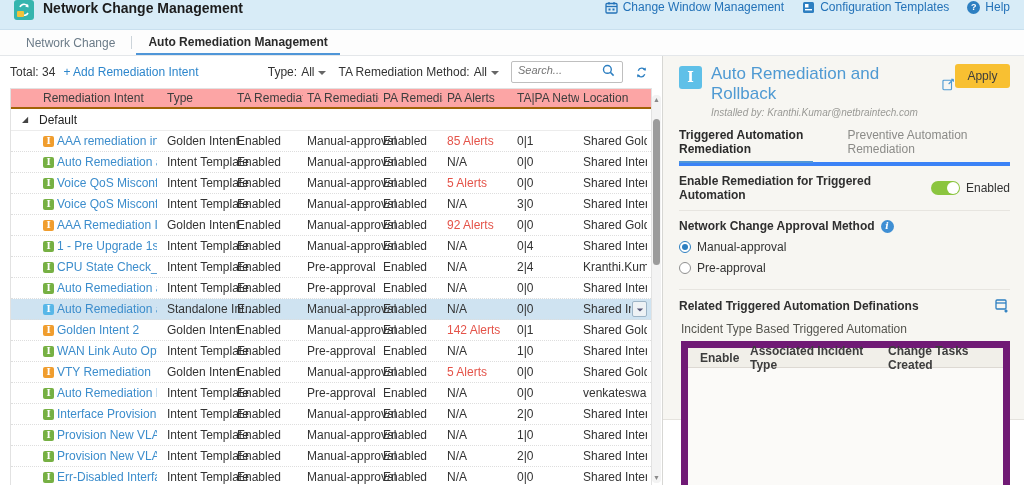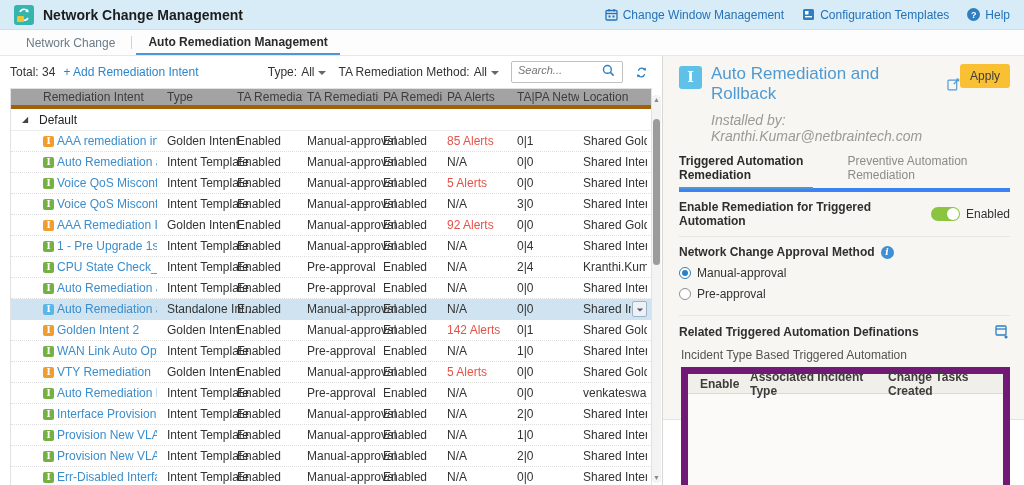--- a/index.html
+++ b/index.html
@@ -1,20 +1,20 @@
 <!DOCTYPE html>
 <html><head>
 <meta charset="utf-8">
 <style>
   * { margin:0; padding:0; box-sizing:border-box; }
   html,body { width:1024px; height:485px; overflow:hidden; }
   body { font-family:"Liberation Sans", sans-serif; font-size:12px; color:#333; background:#fff; position:relative; }
 
   
-  .topbar { position:absolute; top:0; left:0; width:1024px; height:30px; background:#d8ecf7; display:flex; align-items:center; padding:0 14px; border-bottom:1px solid #c9e0ee; }
+  .topbar { position:absolute; top:0; left:0; width:1024px; height:30px; background:#d8ecf7; display:flex; align-items:flex-start; padding:0 14px; border-bottom:1px solid #c9e0ee; }
   .appicon { width:20px; height:20px; background:#35b5ae; border-radius:3px; margin-right:9px; position:relative; flex:none; }
   .appicon svg { position:absolute; top:2px; left:2px; }
   .appicon .lock { position:absolute; left:3px; bottom:3px; width:7px; height:6px; background:#f2c23a; border-radius:1px; }
   .apptitle { font-weight:bold; font-size:14px; color:#1c1c1c; }
   .topnav { margin-left:auto; display:flex; align-items:center; gap:18px; }
   .toplink { display:flex; align-items:center; gap:5px; color:#2372b8; cursor:pointer; }
   .helpdot { width:13px; height:13px; border-radius:50%; background:#2d7fc1; color:#fff; font-size:9px; font-weight:bold; display:flex; align-items:center; justify-content:center; }
 
   
   .tabbar { position:absolute; top:30px; left:0; width:1024px; height:26px; background:#fdfdfd; border-bottom:1px solid #e4e7ea; display:flex; align-items:stretch; padding-left:14px; }
@@ -32,21 +32,21 @@
   .addlink { color:#2d86cc; cursor:pointer; }
   .tright { margin-left:auto; display:flex; align-items:center; gap:12px; }
   .filter { display:flex; align-items:center; gap:4px; color:#333; cursor:pointer; }
   .caret { width:0; height:0; border-left:4px solid transparent; border-right:4px solid transparent; border-top:4px solid #666; margin-top:2px; }
   .searchbox { width:112px; height:22px; border:1px solid #bfbfbf; border-radius:2px; background:#fff; display:flex; align-items:center; padding:0 4px 4px 6px; }
   .searchbox input { border:none; outline:none; width:84px; font-size:11px; font-style:italic; color:#555; font-family:"Liberation Sans",sans-serif; background:transparent; }
   .refresh { cursor:pointer; display:flex; }
 
   
   .tablewrap { position:absolute; top:32px; left:10px; width:642px; bottom:0; border:1px solid #e2e2e2; border-bottom:none; overflow:hidden; background:#fff; }
-  .thead { display:flex; height:20px; align-items:center; background:#a3a3a3; border-bottom:4px solid #a16207; color:#3d3d3d; }
+  .thead { display:flex; height:20px; align-items:center; background:#fca5a5; border-bottom:2px solid #a16207; color:#3d3d3d; }
   .thead .c { overflow:hidden; white-space:nowrap; }
   .c { padding:0 4px; flex:none; }
   .c0 { width:28px; }
   .c1 { width:124px; }
   .c2 { width:70px; }
   .c3 { width:70px; }
   .c4 { width:76px; }
   .c5 { width:64px; }
   .c6 { width:70px; }
   .c7 { width:66px; }
@@ -76,21 +76,21 @@
   .varrow.down { bottom:0; }
   .vthumb { position:absolute; top:24px; left:1px; width:7px; height:146px; background:#9b9b9b; border-radius:4px; cursor:pointer; }
 
   
   .rightpane { flex:1; position:relative; background:#fff; }
   .panelbody { position:absolute; top:0; left:0; right:0; height:364px; background:#f7f6f2; border-bottom:1px solid #e5e3de; padding:8px 14px 0 16px; }
   .phead { display:flex; align-items:flex-start; }
   .pico { width:23px; height:23px; border-radius:3px; background:#5fc0e8; color:#fff; font-family:"DejaVu Serif",serif; font-weight:bold; font-size:14px; line-height:23px; text-align:center; flex:none; margin-top:2px; }
   .ptitles { margin-left:9px; min-width:0; }
   .ptitle { color:#4f9ad3; font-size:17px; display:flex; align-items:center; gap:5px; }
-  .pinstalled { color:#9a9a96; font-style:italic; font-size:14px; margin-top:8px; }
+  .pinstalled { color:#9a9a96; font-style:italic; font-size:10px; margin-top:3px; }
   .applybtn { margin-left:auto; background:#f8c032; border:none; border-radius:3px; width:58px; height:24px; font-size:12px; color:#3d3d3d; cursor:pointer; font-family:"Liberation Sans",sans-serif; }
   .ptabs { display:flex; margin-top:10px; border-bottom:4px solid #3b82f6; }
   .ptab { padding:0 0 5px 0; margin-right:34px; color:#8b8b88; cursor:pointer; }
   .ptab.active { color:#2b2b2b; font-weight:bold; border-bottom:2px solid #4f96d8; margin-bottom:-1px; }
   .prow { display:flex; align-items:center; padding:8px 0; border-bottom:1px solid #e7e5e0; }
   .blabel { font-weight:bold; color:#2f2f2f; }
   .toggle-wrap { margin-left:auto; display:flex; align-items:center; gap:6px; }
   .toggle { width:29px; height:14px; background:#8bc53f; border-radius:8px; position:relative; cursor:pointer; }
   .toggle .knob { position:absolute; right:1px; top:1px; width:12px; height:12px; background:#fff; border-radius:50%; }
   .section { padding:8px 0 14px 0; border-bottom:1px solid #e7e5e0; }

